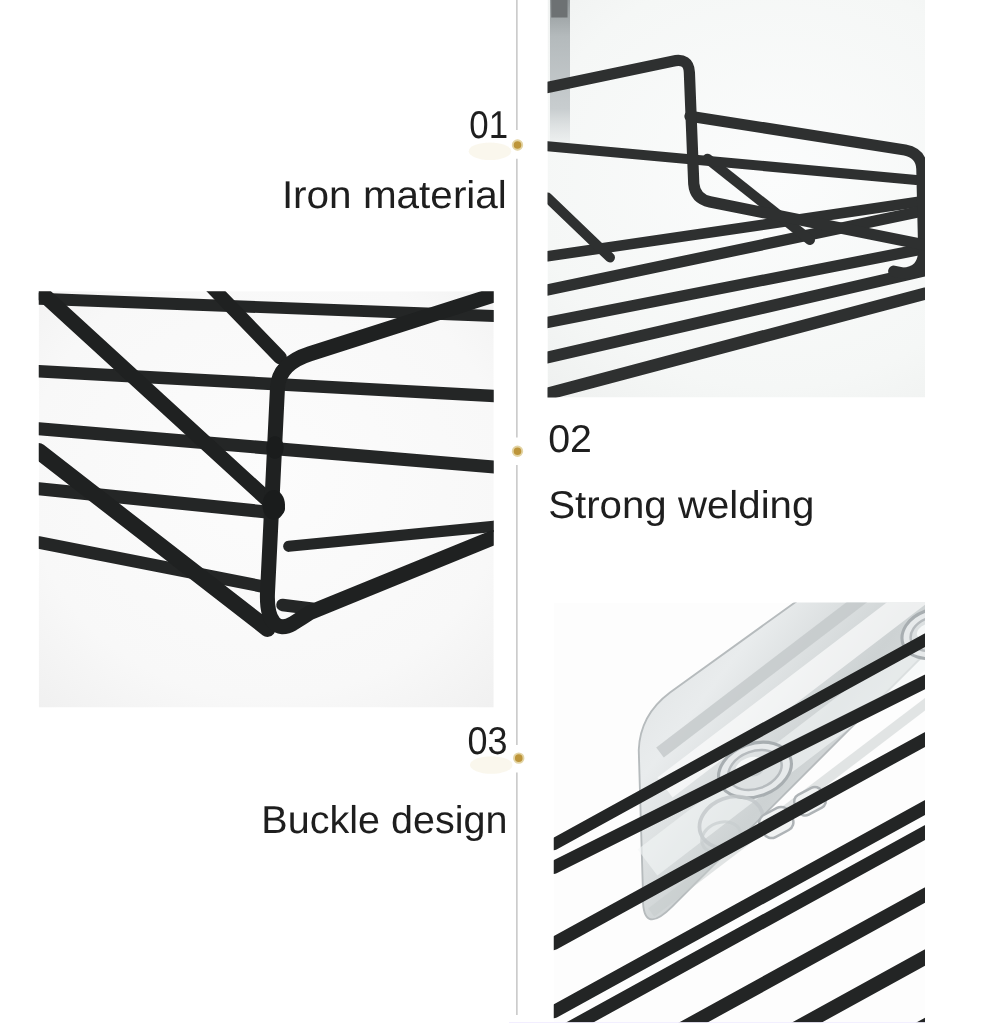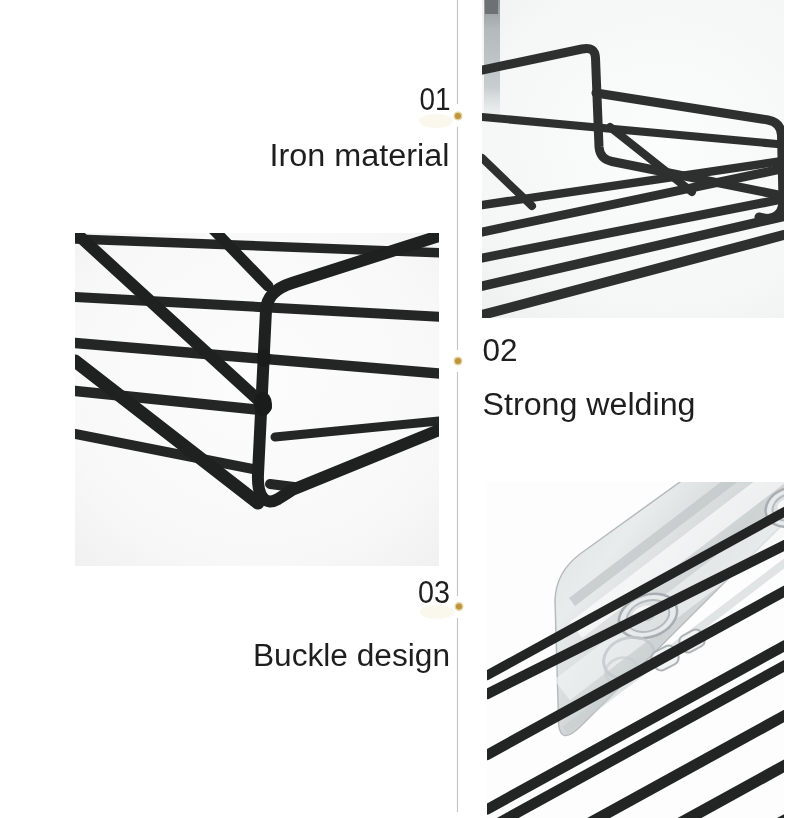--- a/index.html
+++ b/index.html
@@ -1,17 +1,17 @@
 <!DOCTYPE html>
 <html><head>
 <meta charset="utf-8">
 <style>
   html,body{margin:0;padding:0;background:#ffffff;}
   #page{position:relative;width:740px;height:818px;overflow:hidden;background:#c4b5fd;
-        font-family:"Liberation Sans", sans-serif;margin-left:44px;}
+        font-family:"Liberation Sans", sans-serif;}
 </style>
 </head>
 <body>
 <div id="page">
 <svg width="800" height="818" viewBox="0 0 800 818">
   <defs>
     <clipPath id="cpTop">
           <rect x="438" y="0" width="362" height="318"></rect>
         </clipPath>
     <clipPath id="cpLeft">

